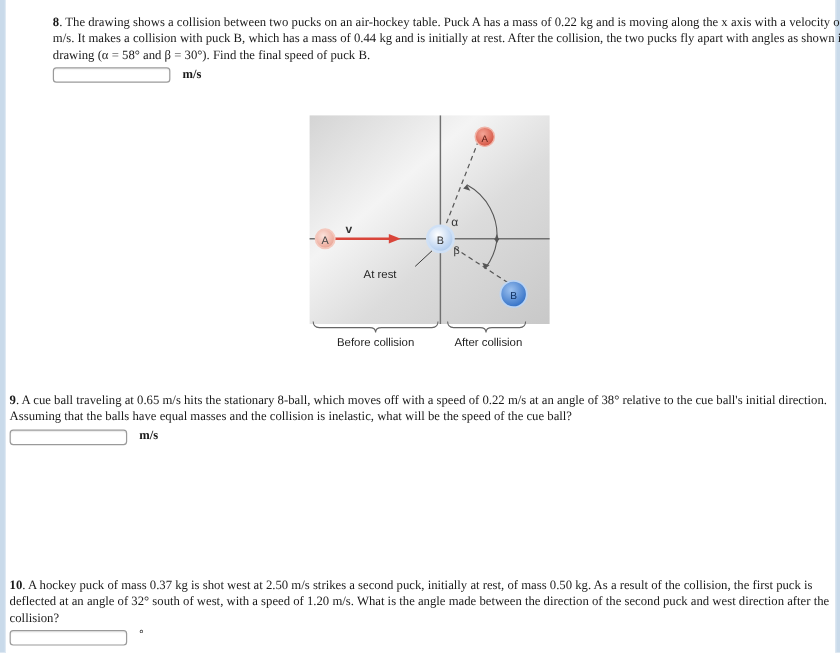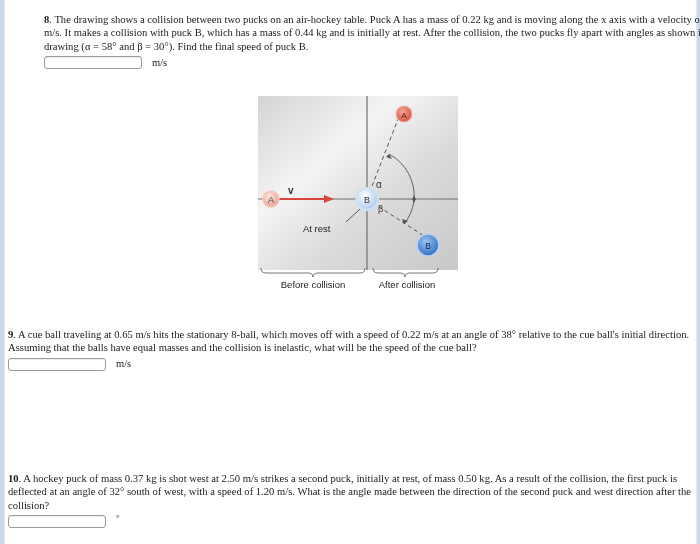--- a/index.html
+++ b/index.html
@@ -26,25 +26,25 @@
     .answer-row {
       display: flex; align-items: center; margin-top: 2px; height: 15px;
     }
     .answer-input {
       width: 92px; height: 11px; border: 1px solid #9a9a9a;
       border-radius: 3px; background: #fff; padding: 0 2px;
       font-family: "Liberation Serif", serif; font-size: 10px;
       box-shadow: inset 0 1px 1px rgba(0,0,0,0.08);
       outline: none;
     }
-    .unit { margin-left: 10px; font-size: 10.5px; }
+    .unit { margin-left: 10px; font-size: 10.5px; font-weight: bold; }
     .unit.deg { margin-left: 10px; font-size: 9px; position: relative; top: -3px; }
     #q8 { top: 13px; margin-left: 36px; }
     #q9 { top: 328px; }
-    #q10 { top: 472px; }
+    #q10 { top: 482px; }
     .diagram {
       position: absolute; left: 252px; top: 96px; width: 210px; height: 200px;
     }
     .diagram svg { display: block; }
     .diagram text { font-family: "Liberation Sans", "DejaVu Sans", sans-serif; }
   </style>
 </head>
 <body>
 
 <div class="edge-left"></div>

